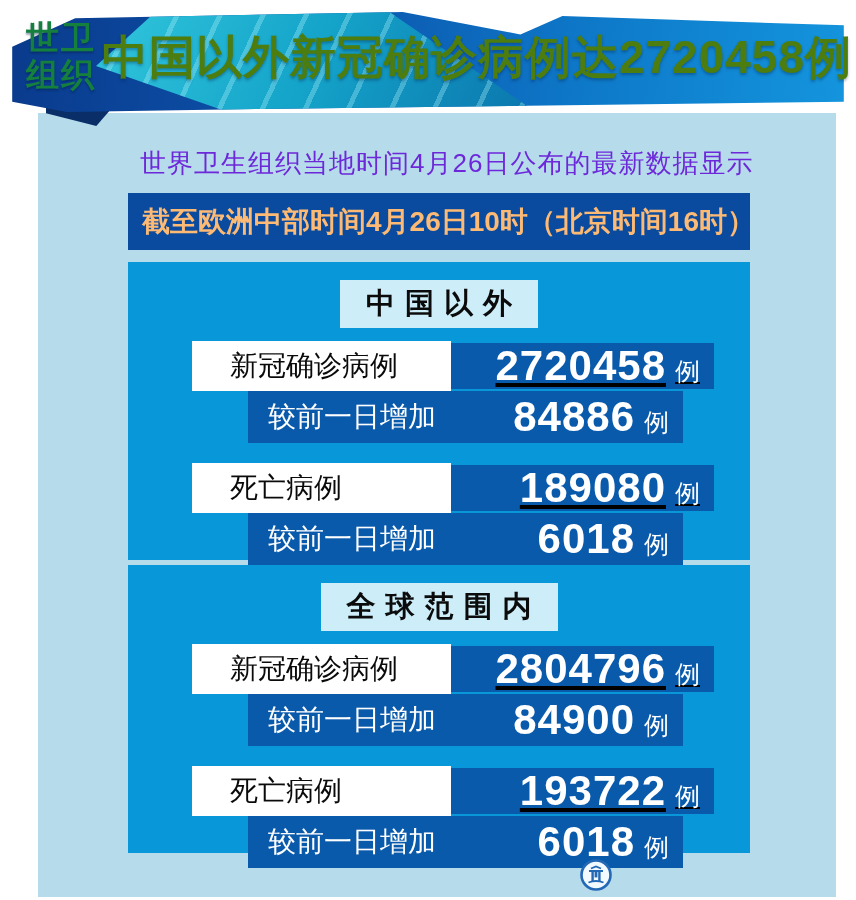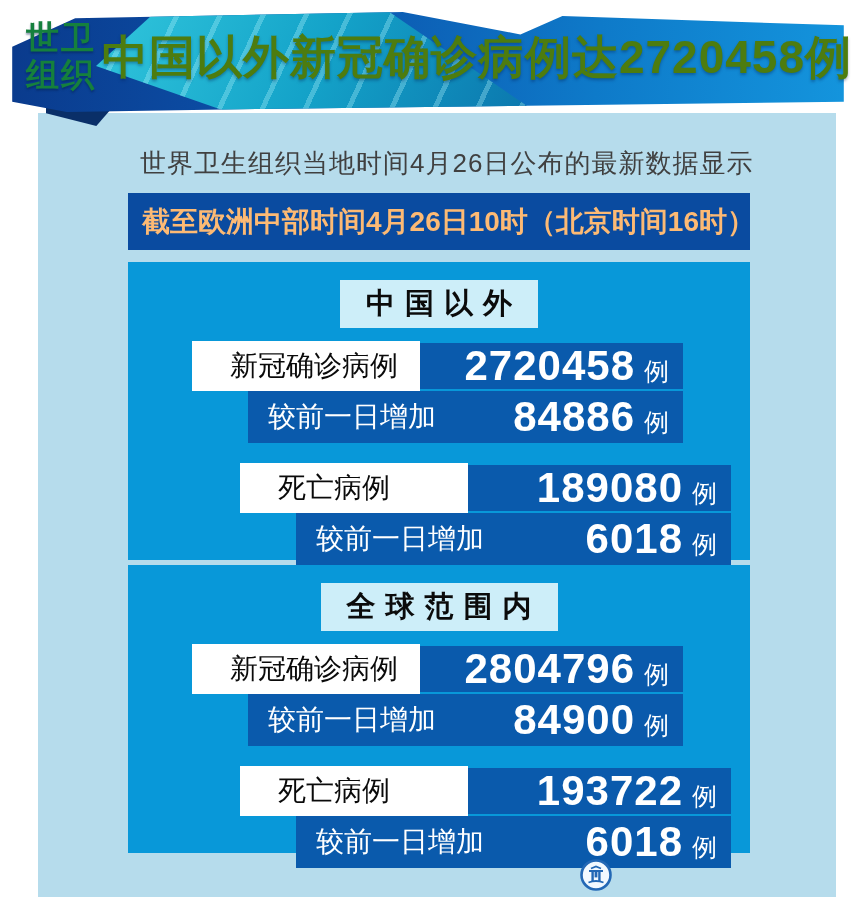--- a/index.html
+++ b/index.html
@@ -36,60 +36,60 @@
     color:#4d7c0f;font-weight:bold;font-size:46px;letter-spacing:1px;
     text-shadow:0 2px 3px rgba(0,30,80,.35);
   }
   
   .light-panel{
     position:absolute;left:38px;top:113px;width:798px;height:784px;
     background:#b6dcec;z-index:1;
   }
   .subtitle{
     position:absolute;left:140px;top:146px;z-index:2;white-space:nowrap;
-    color:#404040;font-size:26px;font-weight:500;letter-spacing:1px;
+    color:#6d28d9;font-size:26px;font-weight:500;letter-spacing:1px;
   }
   .time-bar{
     position:absolute;left:128px;top:193px;width:622px;height:57px;z-index:2;
     background:#0a4ba0;color:#fdba74;font-size:28px;font-weight:bold;
     line-height:57px;padding-left:14px;box-sizing:border-box;white-space:nowrap;
   }
   
   .section-panel{
     position:absolute;left:128px;width:622px;background:#0898d9;z-index:2;
   }
   #section-0{top:262px;height:298px;}
   #section-1{top:565px;height:288px;}
   .badge{
     width:max-content;margin:18px auto 0;
     background:#cdeef9;color:#0b0b0b;
     font-size:29px;font-weight:bold;letter-spacing:10px;
     padding:4px 16px 4px 26px;
   }
   .rows{margin-top:13px;}
-  .pair + .pair{margin-top:20px;padding-left:48px;}
+  .pair + .pair{margin-top:20px;}
   .row-a{display:flex;margin-left:64px;height:50px;}
   .label-box{
-    width:228px;background:#ffffff;color:#0a0a0a;
+    width:259px;background:#ffffff;color:#0a0a0a;
     font-size:28px;font-weight:500;display:flex;align-items:center;
     padding-left:38px;box-sizing:border-box;
   }
   .value-band{
     width:263px;height:46px;margin-top:2px;background:#0a5aac;
     display:flex;align-items:baseline;justify-content:flex-end;
     padding-right:14px;box-sizing:border-box;
   }
   .row-b{
     margin-left:120px;width:435px;height:52px;background:#0a5aac;
     display:flex;align-items:center;box-sizing:border-box;
     padding:0 14px 0 20px;
   }
   .row-b .sub-label{color:#ffffff;font-size:28px;font-weight:500;}
   .value-wrap{margin-left:auto;display:flex;align-items:baseline;}
-  .row-a .value-wrap{margin-left:16px;align-self:center;}
+  .row-a .value-wrap{margin-left:16px;align-self:center;text-decoration:underline;}
   .num{color:#ffffff;font-size:42px;font-weight:800;letter-spacing:1px;line-height:1;}
   .suffix{color:#ffffff;font-size:25px;margin-left:9px;font-weight:500;}
   
   .footer{
     position:absolute;left:580px;top:859px;z-index:2;
     display:flex;align-items:center;gap:16px;
   }
   .credit{color:#273a45;font-size:21px;letter-spacing:1px;white-space:nowrap;}
 </style>
 </head>

